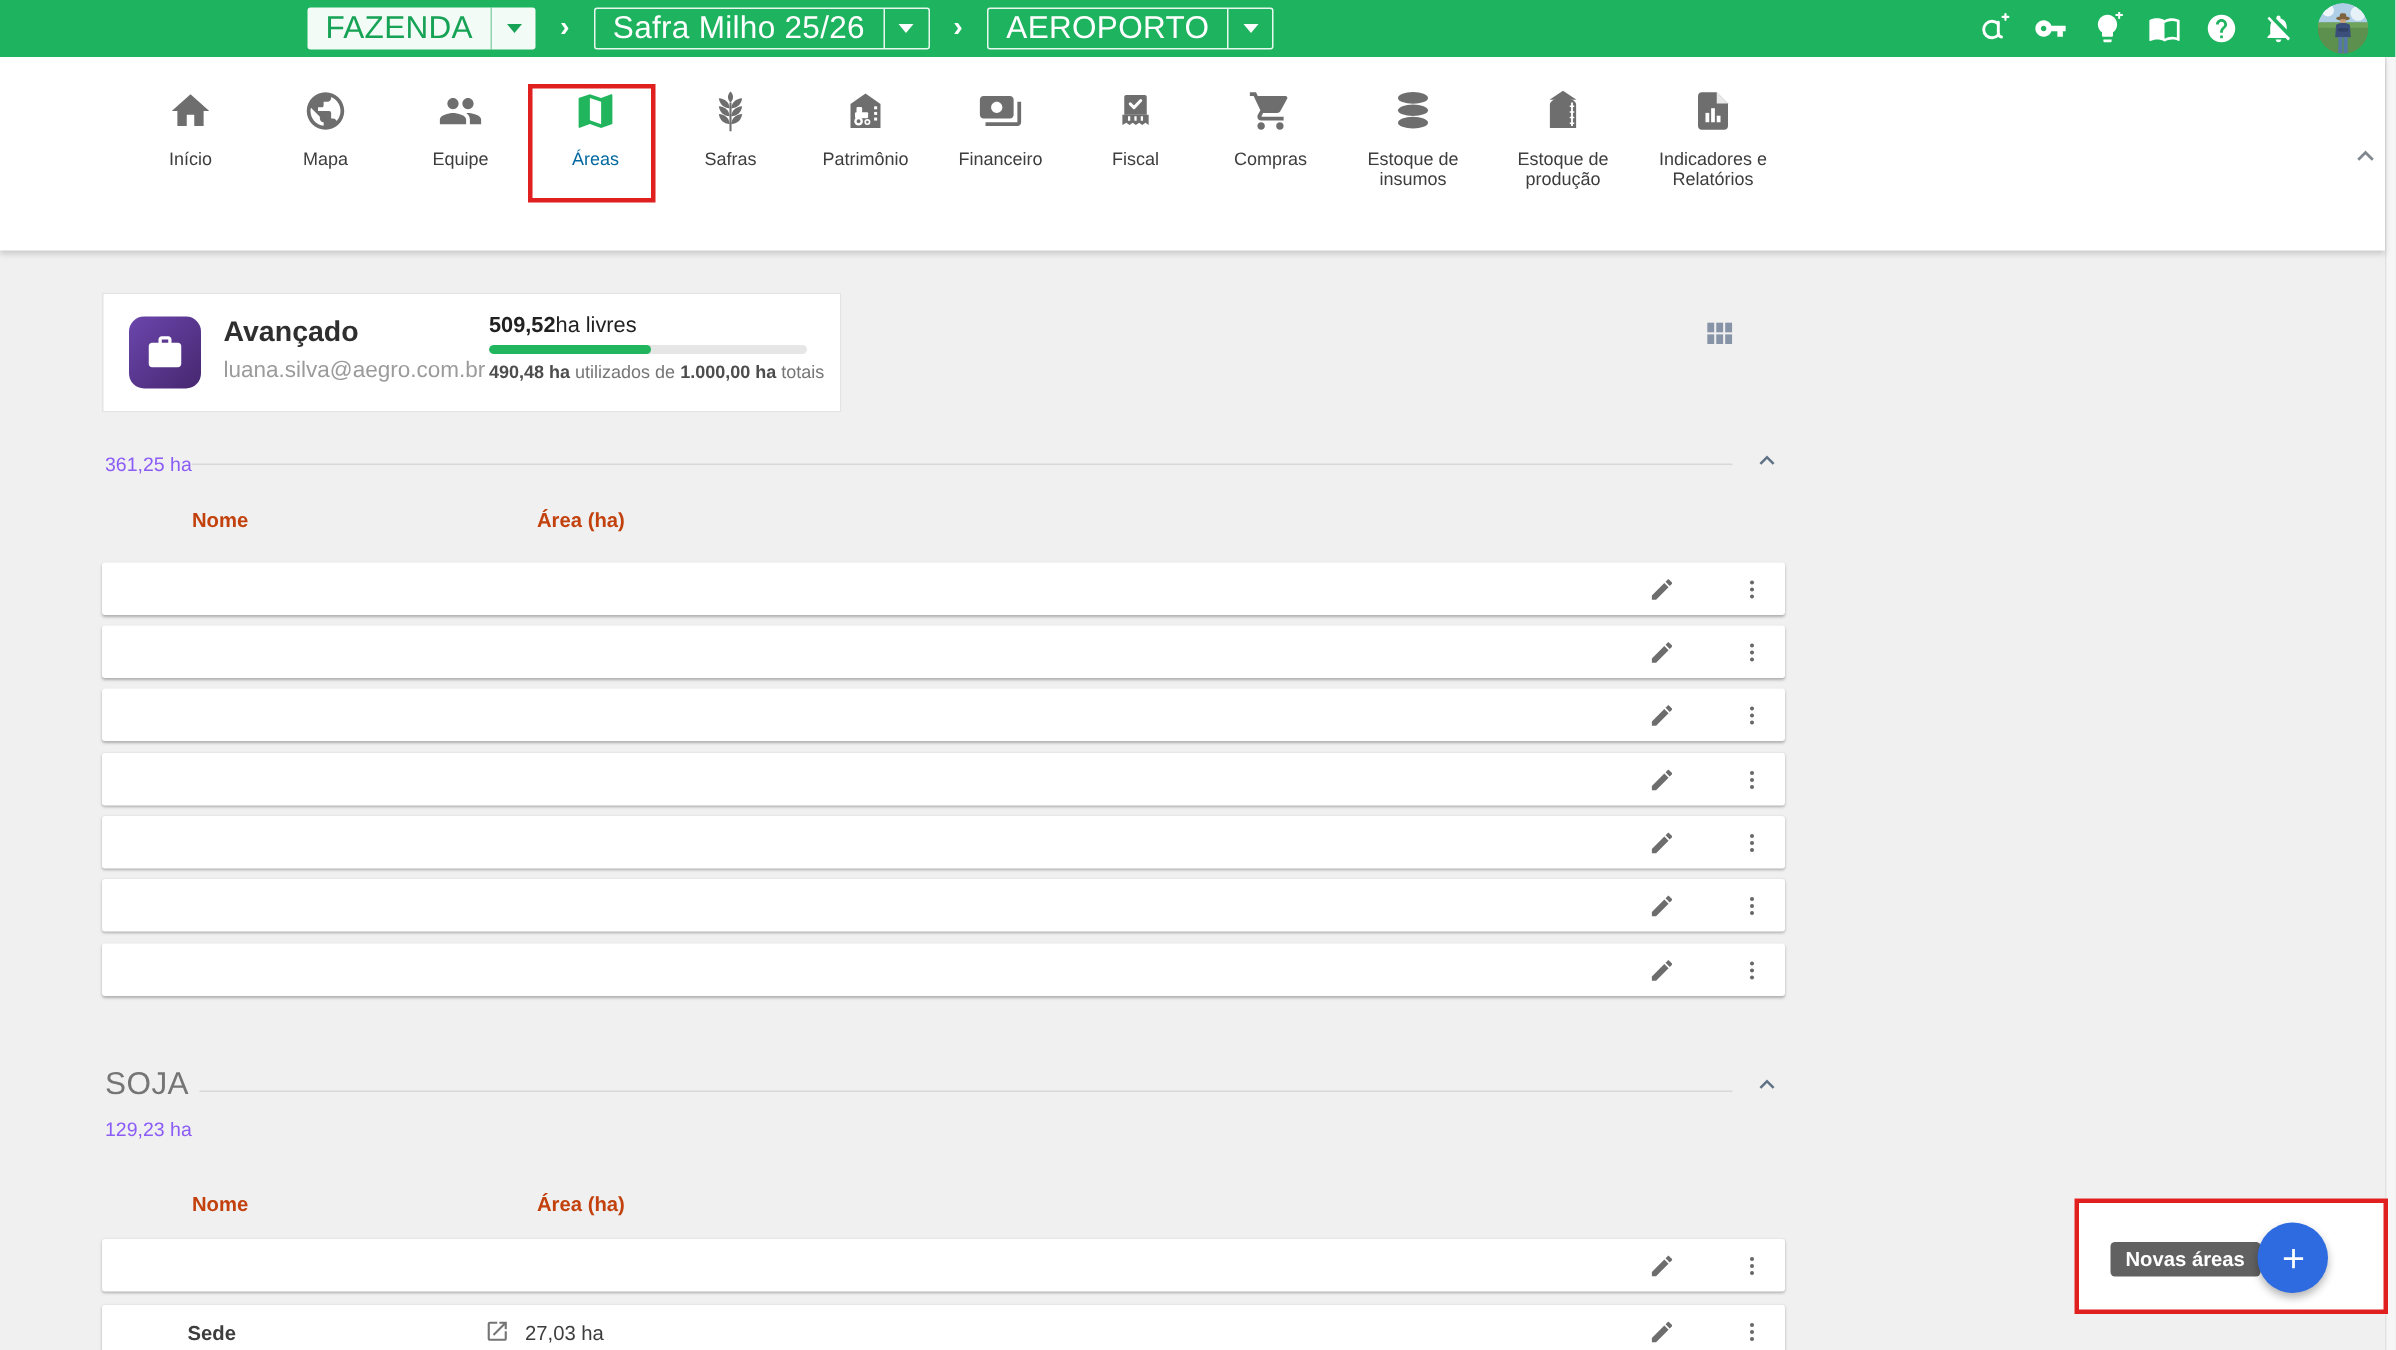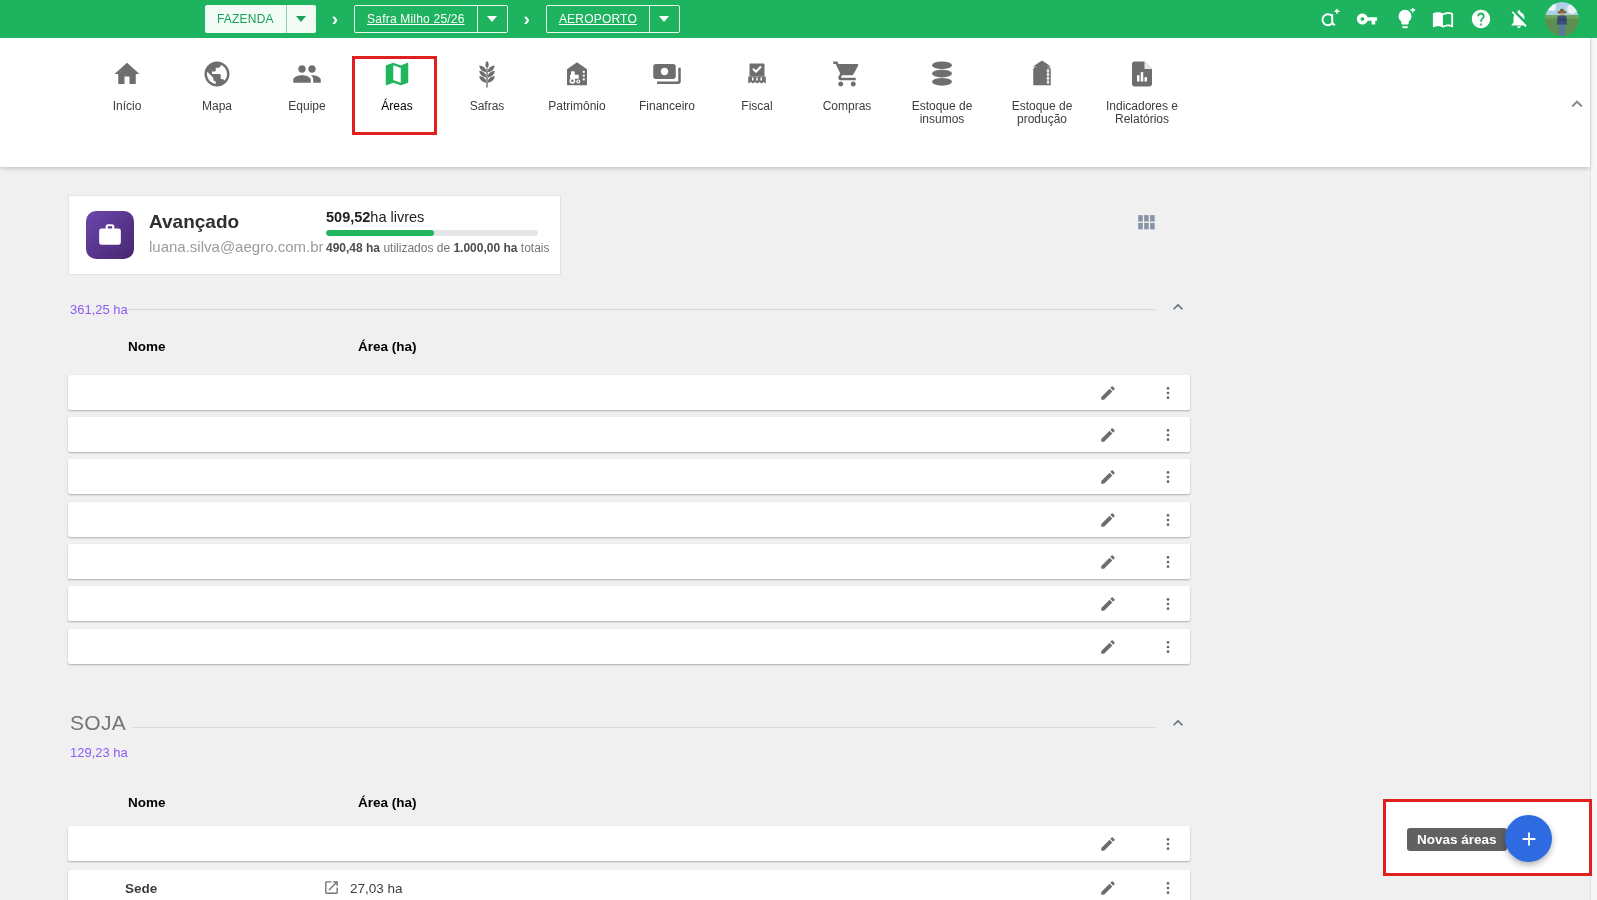--- a/index.html
+++ b/index.html
@@ -2,45 +2,45 @@
 <html><head>
 <meta charset="utf-8">
 <style>
   * { margin:0; padding:0; box-sizing:border-box; }
   html,body { width:1597px; height:900px; overflow:hidden; }
   body { font-family:"Liberation Sans", sans-serif; background:#f0f0f0; position:relative; }
 
   
   .topbar { position:absolute; top:0; left:0; width:1597px; height:38px; background:#1eb45f; display:flex; align-items:center; z-index:30; }
   .crumbs { position:absolute; left:205px; top:5px; height:28px; display:flex; align-items:center; }
-  .chip { height:28px; display:flex; align-items:stretch; font-size:12px; cursor:pointer; }
+  .chip { height:28px; display:flex; align-items:stretch; font-size:21px; cursor:pointer; }
   .chip-light { background:rgba(255,255,255,0.95); color:#16a355; border-radius:2px; }
   .chip-light .chip-caret { border-left:1px solid rgba(22,163,85,.45); }
   .chip-light .caret-tri { border-top-color:#16a355; }
-  .chip-outline { border:1px solid rgba(255,255,255,.9); color:#fff; border-radius:2px;text-decoration:underline; }
+  .chip-outline { border:1px solid rgba(255,255,255,.9); color:#fff; border-radius:2px; }
   .chip-outline .chip-caret { border-left:1px solid rgba(255,255,255,.9); }
   .chip-outline .caret-tri { border-top-color:#fff; }
   .chip-label { display:flex; align-items:center; padding:0 12px; letter-spacing:.2px; }
   .chip-caret { width:30px; display:flex; align-items:center; justify-content:center; }
   .caret-tri { width:0; height:0; border-left:5px solid transparent; border-right:5px solid transparent; border-top:6px solid #fff; }
   .crumb-sep { color:#fff; font-size:19px; padding:0 16px; font-weight:bold; line-height:28px; }
   .topbar-actions { position:absolute; right:18px; top:0; height:38px; display:flex; align-items:center; gap:15px; }
   .tb-icon { width:23px; height:23px; display:flex; align-items:center; justify-content:center; cursor:pointer; }
   .tb-icon svg { width:22px; height:22px; fill:#fff; }
   .avatar { width:34px; height:34px; border-radius:50%; overflow:hidden; cursor:pointer; }
 
   
   .navbar { position:absolute; top:38px; left:0; width:1590px; height:129px; background:#fff; box-shadow:0 2px 4px rgba(0,0,0,.16); z-index:20; }
   .nav-items { position:absolute; left:82px; top:0; display:flex; }
   .nav-item { width:90px; padding-top:21px; display:flex; flex-direction:column; align-items:center; cursor:pointer; }
   .nav-item.wide { width:100px; }
   .nav-item svg { width:30px; height:30px; fill:#6e6e6e; }
   .nav-label { margin-top:11px; font-size:12px; color:#3d3d3d; text-align:center; line-height:13px; max-width:86px; }
   .nav-item.active svg { fill:#21b55e; }
-  .nav-item.active .nav-label { color:#000000; }
+  .nav-item.active .nav-label { color:#0369a1; }
   .anno-box { position:absolute; border:3px solid #e01f1f; z-index:25; pointer-events:none; }
   .nav-anno { left:352px; top:56px; width:85px; height:79px; }
   .nav-collapse { position:absolute; left:1566px; top:55px; width:22px; height:22px; cursor:pointer; }
   .nav-collapse svg { width:22px; height:22px; fill:#80878f; }
 
   
   .scroll-strip { position:absolute; left:1590px; top:38px; width:7px; height:862px; background:#f6f6f6; border-left:1px solid #e2e2e2; z-index:15; }
 
   
   .content { position:absolute; top:145px; left:0; width:1590px; height:755px; }
@@ -59,21 +59,21 @@
   .usage-line .b { font-weight:bold; color:#4d4d4d; }
 
   .grid-toggle { position:absolute; left:1135px; top:66px; width:22px; height:22px; cursor:pointer; }
 
   .sec-subtitle { position:absolute; font-size:13px; color:#8b5cf6; }
   .sec-title { position:absolute; font-size:21px; color:#757575; letter-spacing:.3px; }
   .sec-divider { position:absolute; height:1px; background:#d8d8d8; }
   .sec-chevron { position:absolute; width:20px; height:20px; cursor:pointer; }
   .sec-chevron svg { width:20px; height:20px; fill:#5f7285; }
 
-  .col-head { position:absolute; font-size:13.5px; font-weight:bold; color:#000000; }
+  .col-head { position:absolute; font-size:13.5px; font-weight:bold; color:#c2410c; }
 
   .row { position:absolute; left:68px; width:1122px; height:35px; background:#fff; border-radius:2px; box-shadow:0 1px 2px rgba(0,0,0,.28); cursor:pointer; }
   .row .cell-name { position:absolute; left:57px; top:0; height:100%; display:flex; align-items:center; font-size:13.5px; font-weight:bold; color:#3d3d3d; }
   .row .cell-area { position:absolute; left:282px; top:0; height:100%; display:flex; align-items:center; font-size:13.5px; color:#3d3d3d; }
   .row .launch { position:absolute; left:255px; top:50%; margin-top:-9px; width:18px; height:18px; }
   .row .launch svg { width:17px; height:17px; fill:#757575; }
   .row .edit { position:absolute; left:1031px; top:50%; margin-top:-9px; width:18px; height:18px; cursor:pointer; }
   .row .edit svg { width:18px; height:18px; fill:#6d6d6d; }
   .row .kebab { position:absolute; left:1092px; top:50%; margin-top:-9px; width:16px; height:18px; cursor:pointer; display:flex; align-items:center; justify-content:center; }
   .row .kebab svg { width:16px; height:16px; fill:#666; }

